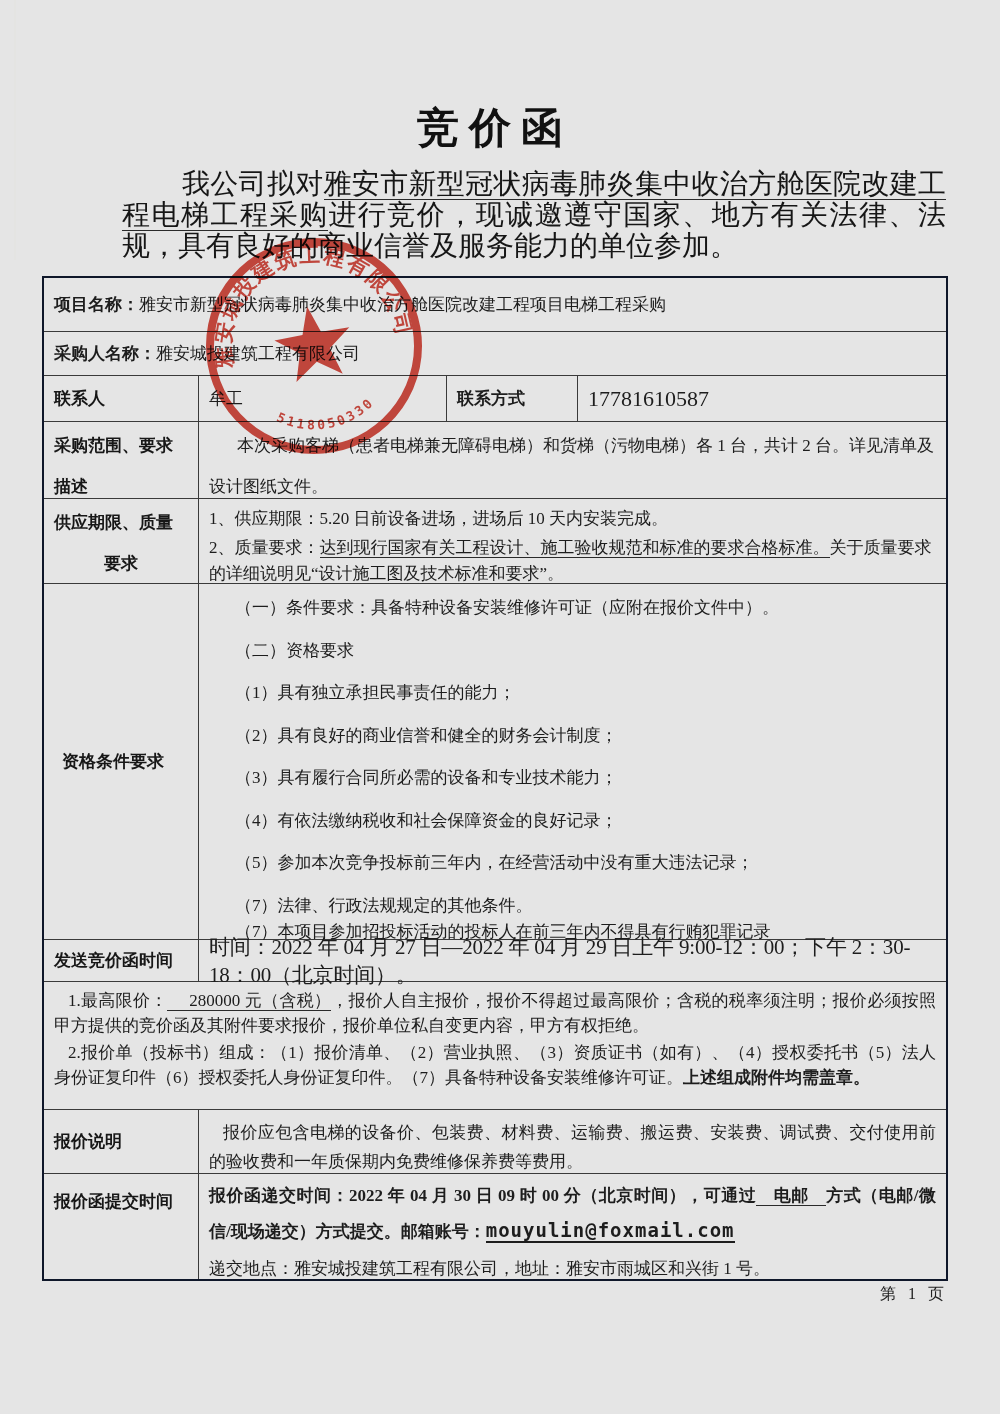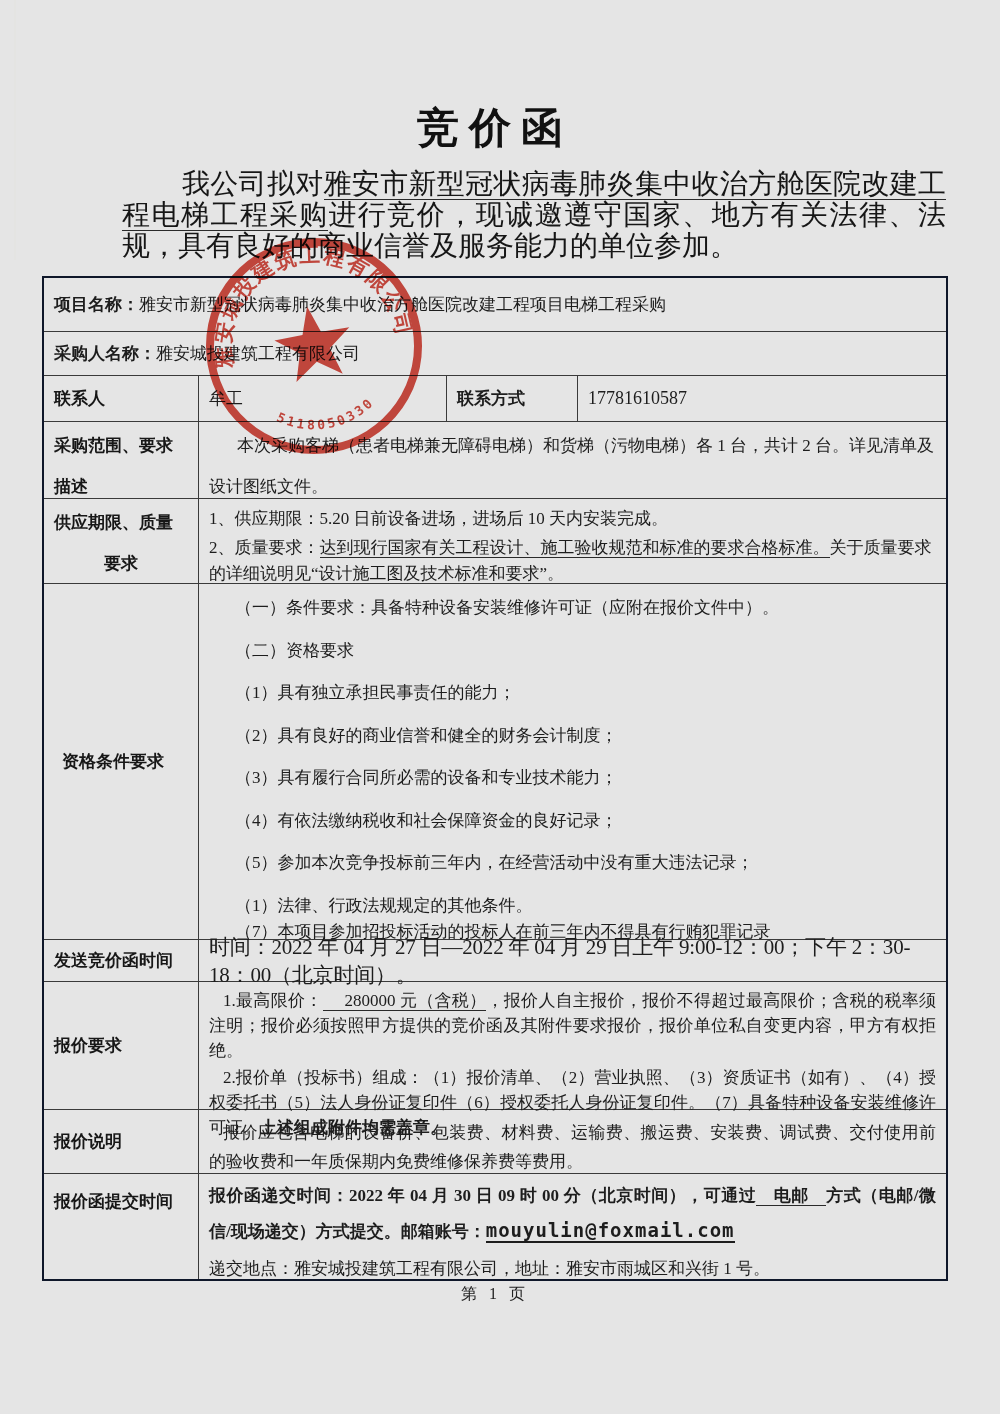--- a/index.html
+++ b/index.html
@@ -40,21 +40,21 @@
     flex:0 0 155px;border-right:1.6px solid #3a3a3a;
   }
   .val{flex:1 1 auto;}
   .vcenter{display:flex;flex-direction:column;justify-content:center;}
   .inline-label{font-family:"Liberation Sans", sans-serif;font-weight:700;}
   .r1{height:54px;align-items:center;}
   .r2{height:44px;align-items:center;}
   .r3{height:46px;}
   .r3 .c-name{flex:0 0 248px;border-right:1.6px solid #3a3a3a;}
   .r3 .c-mlabel{flex:0 0 131px;border-right:1.6px solid #3a3a3a;}
-  .r3 .c-phone{flex:1 1 auto;font-size:18px;}
+  .r3 .c-phone{flex:1 1 auto;font-size:22px;}
   .r4{height:77px;}
   .r5{height:85px;}
   .r6{height:356px;}
   .r7{height:42px;}
   .r8{height:128px;}
   .r9{height:64px;}
   .r10{height:105px;}
   .two-line-label span{display:block;}
   .lab-line2-center{text-align:center;}
   .scope-l1{margin-top:8px;}
@@ -71,21 +71,21 @@
   .note-text{line-height:29px;text-align:justify;text-indent:14px;margin-top:4px;}
   .submit p{margin:0;line-height:35px;text-align:justify;}
   .submit .p1{font-weight:700;}
   .submit .p2{margin-top:2px;}
   .email{
     font-family:"DejaVu Sans Mono", monospace;
     font-weight:700;font-size:19px;letter-spacing:1px;
     border-bottom:2px solid #1d1d1d;
   }
   .footer{
-    position:absolute;left:42px;top:1284px;width:906px;text-align:center;
+    position:absolute;left:42px;top:1284px;width:906px;text-align:right;
     font-size:16px;letter-spacing:4px;color:#222;
   }
   
   .stamp{
     position:absolute;left:196px;top:228px;width:236px;height:236px;
     transform:rotate(-10deg);
     mix-blend-mode:multiply;
     opacity:0.88;
     pointer-events:none;
   }
@@ -146,32 +146,31 @@
     <div class="trow r6">
       <div class="cell lab vcenter qual-lab">资格条件要求</div>
       <div class="cell val qual-items" style="padding-left:36px;">
         <div>（一）条件要求：具备特种设备安装维修许可证（应附在报价文件中）。</div>
         <div>（二）资格要求</div>
         <div>（1）具有独立承担民事责任的能力；</div>
         <div>（2）具有良好的商业信誉和健全的财务会计制度；</div>
         <div>（3）具有履行合同所必需的设备和专业技术能力；</div>
         <div>（4）有依法缴纳税收和社会保障资金的良好记录；</div>
         <div>（5）参加本次竞争投标前三年内，在经营活动中没有重大违法记录；</div>
-        <div>（1）法律、行政法规规定的其他条件。</div>
+        <div>（7）法律、行政法规规定的其他条件。</div>
         <div>（7）本项目参加招投标活动的投标人在前三年内不得具有行贿犯罪记录</div>
       </div>
     </div>
 
     <div class="trow r7">
       <div class="cell lab vcenter">发送竞价函时间</div>
       <div class="cell val vcenter sendtime">时间：2022 年 04 月 27 日—2022 年 04 月 29 日上午 9:00-12：00；下午 2：30-18：00（北京时间）。</div>
     </div>
 
     <div class="trow r8">
-      <div class="cell lab vcenter">报价要求</div>
       <div class="cell val quote-req">
         <p><span>1.最高限价：</span><span class="u">　 280000 元（含税）</span><span>，报价人自主报价，报价不得超过最高限价；含税的税率须注明；报价必须按照甲方提供的竞价函及其附件要求报价，报价单位私自变更内容，甲方有权拒绝。</span></p>
         <p><span>2.报价单（投标书）组成：（1）报价清单、（2）营业执照、（3）资质证书（如有）、（4）授权委托书（5）法人身份证复印件（6）授权委托人身份证复印件。（7）具备特种设备安装维修许可证。</span><span class="bold">上述组成附件均需盖章。</span></p>
       </div>
     </div>
 
     <div class="trow r9">
       <div class="cell lab vcenter">报价说明</div>
       <div class="cell val">
         <div class="note-text">报价应包含电梯的设备价、包装费、材料费、运输费、搬运费、安装费、调试费、交付使用前的验收费和一年质保期内免费维修保养费等费用。</div>

